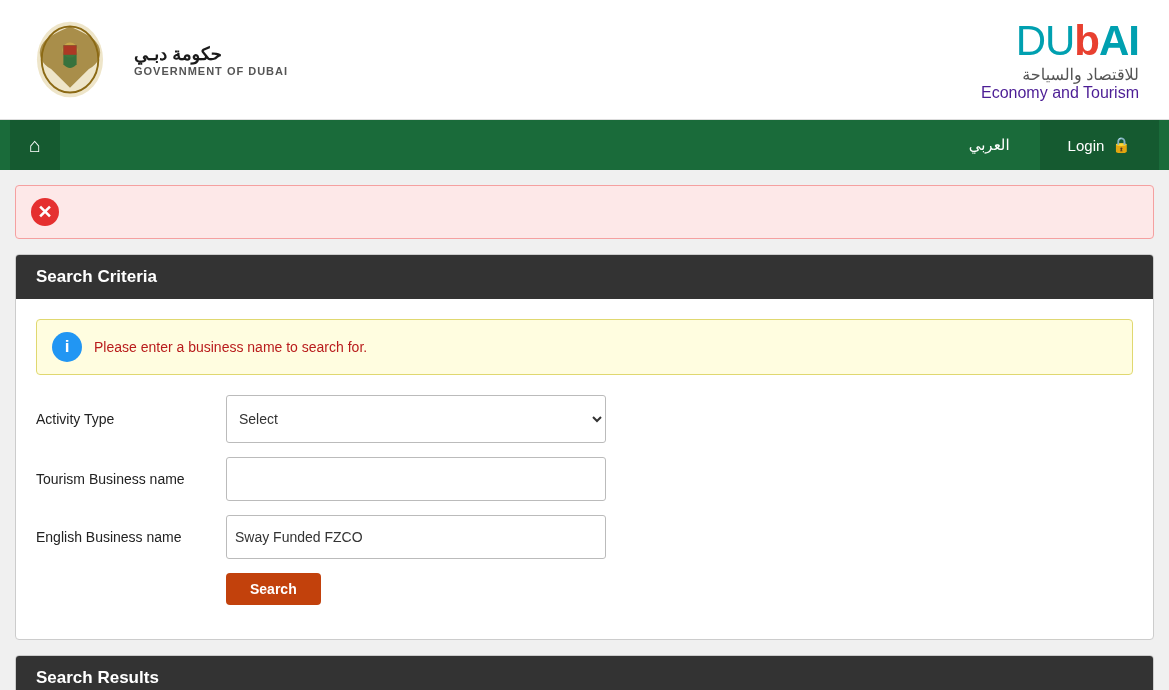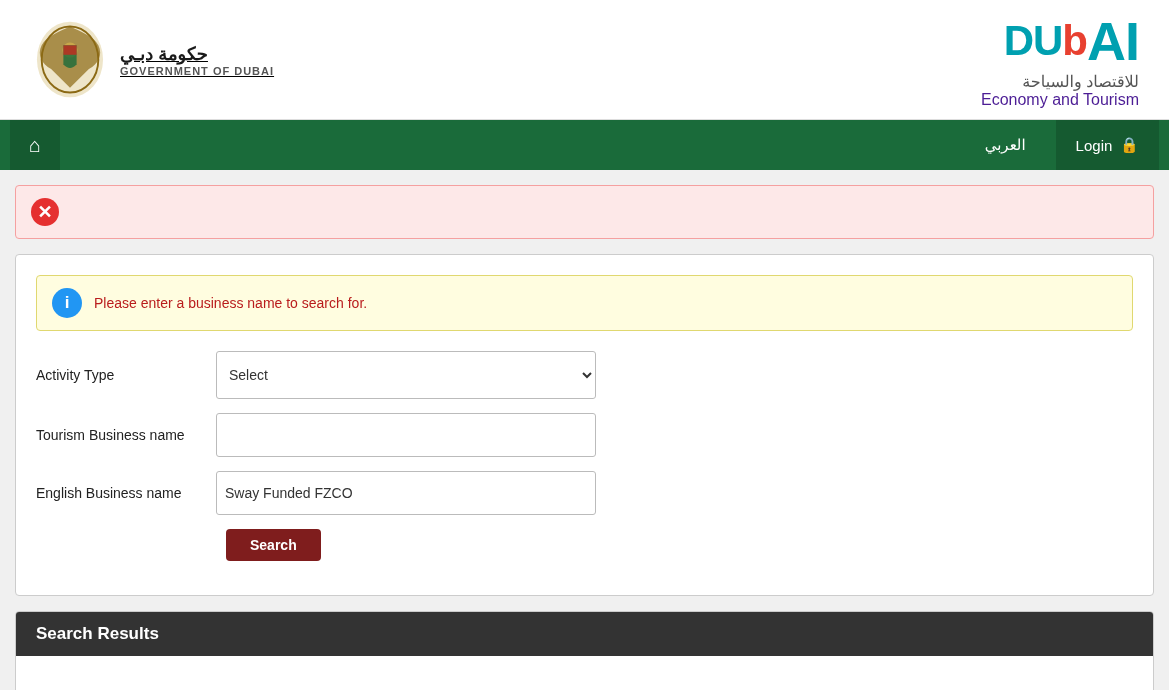--- a/index.html
+++ b/index.html
@@ -11,22 +11,21 @@
       display: flex;
       align-items: center;
       justify-content: space-between;
       padding: 10px 30px;
       border-bottom: 1px solid #ddd;
       height: 120px;
     }
     .logo-left {
       display: flex;
       align-items: center;
-      gap: 10px;
-      text-decoration: underline;
+      gap: 24px;
     }
     .gov-logo-text {
       display: flex;
       flex-direction: column;
       align-items: flex-start;
     }
     .gov-logo-arabic {
       font-size: 18px;
       font-weight: bold;
       color: #1a1a1a;
@@ -86,21 +85,21 @@
       font-size: 15px;
       padding: 0 30px;
       cursor: pointer;
       font-family: Arial, sans-serif;
     }
     .nav-login-btn {
       background: #155a30;
       border: none;
       color: #fff;
       font-size: 15px;
-      padding: 0 20px;
+      padding: 0 28px;
       height: 50px;
       cursor: pointer;
       display: flex;
       align-items: center;
       gap: 8px;
       font-family: Arial, sans-serif;
     }
 
     
     .main-content {
@@ -180,21 +179,21 @@
       font-size: 14px;
       color: #b91c1c;
       text-align: center;
     }
 
     
     .form-row {
       display: flex;
       align-items: center;
       margin-bottom: 14px;
-      gap: 0;
+      gap: 10px;
     }
     .form-label {
       width: 180px;
       font-size: 14px;
       color: #222;
       font-weight: normal;
       flex-shrink: 0;
     }
     .form-select {
       width: 380px;
@@ -210,21 +209,21 @@
     .form-input {
       width: 380px;
       height: 44px;
       border: 1px solid #bbb;
       border-radius: 3px;
       padding: 0 8px;
       font-size: 14px;
       color: #333;
     }
     .search-btn {
-      background: #7f1d1d;
+      background: #c2410c;
       color: #fff;
       border: none;
       border-radius: 4px;
       padding: 8px 24px;
       font-size: 14px;
       font-weight: bold;
       cursor: pointer;
       margin-left: 190px;
     }
 
@@ -272,23 +271,23 @@
       <path d="M33 30 L47 30 L47 40 L33 40 Z" fill="#c8281e" opacity="0.8"></path>
     </svg>
     <div class="gov-logo-text">
       <span class="gov-logo-arabic">حكومة دبـي</span>
       <span class="gov-logo-english">GOVERNMENT OF DUBAI</span>
     </div>
   </div>
 
   <div class="dubai-brand">
     <div class="dubai-brand-top">
-      <span style="font-size:42px; font-weight:700; color:#00a0b0; letter-spacing:-1px;">DU</span>
+      <span style="font-size:42px; font-weight:400; color:#00a0b0; letter-spacing:-1px;">DU</span>
       <span style="font-size:42px; font-weight:900; color:#e84030; letter-spacing:-1px;">b</span>
-      <span style="font-size:54px; font-weight:900; color:#00a0b0; letter-spacing:-1px;">AI</span>
+      <span style="font-size:42px; font-weight:900; color:#00a0b0; letter-spacing:-1px;">AI</span>
     </div>
     <span class="dubai-subtitle-ar">للاقتصاد والسياحة</span>
     <span class="dubai-subtitle-en">Economy and Tourism</span>
   </div>
 </div>
 
 <div class="nav-bar">
   <div class="nav-left">
     <button class="nav-home-btn">
       <span>⌂</span>
@@ -305,20 +304,23 @@
 
 <div class="main-content">
 
   <div class="error-banner">
     <div class="error-icon">
       <span>✕</span>
     </div>
   </div>
 
   <div class="panel">
+    <div class="panel-header">
+      <span>Search Criteria</span>
+    </div>
     <div class="panel-body">
 
       <div class="info-box">
         <div class="info-icon">
           <span>i</span>
         </div>
         <span class="info-text">Please enter a business name to search for.</span>
       </div>
 
       <div class="form-row">

